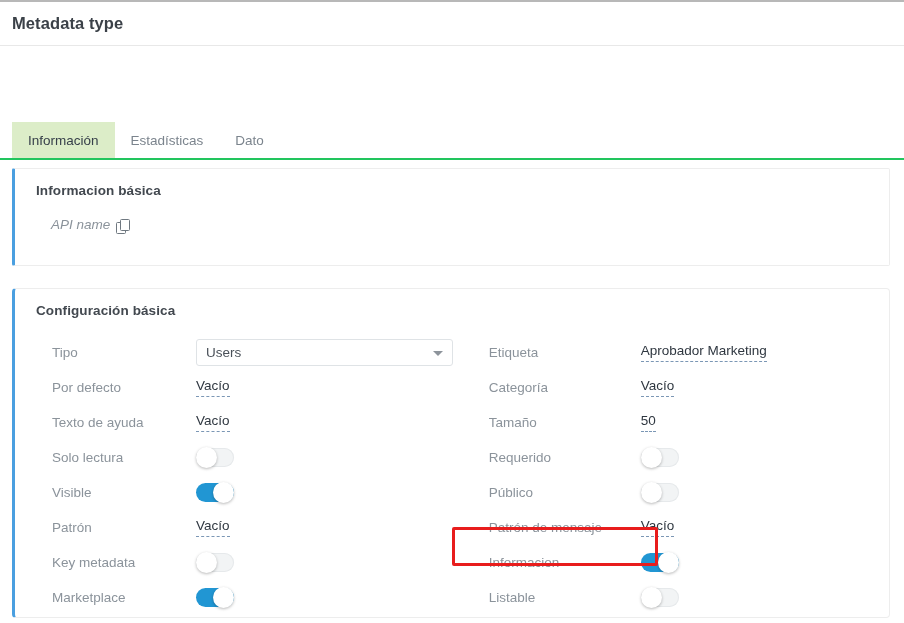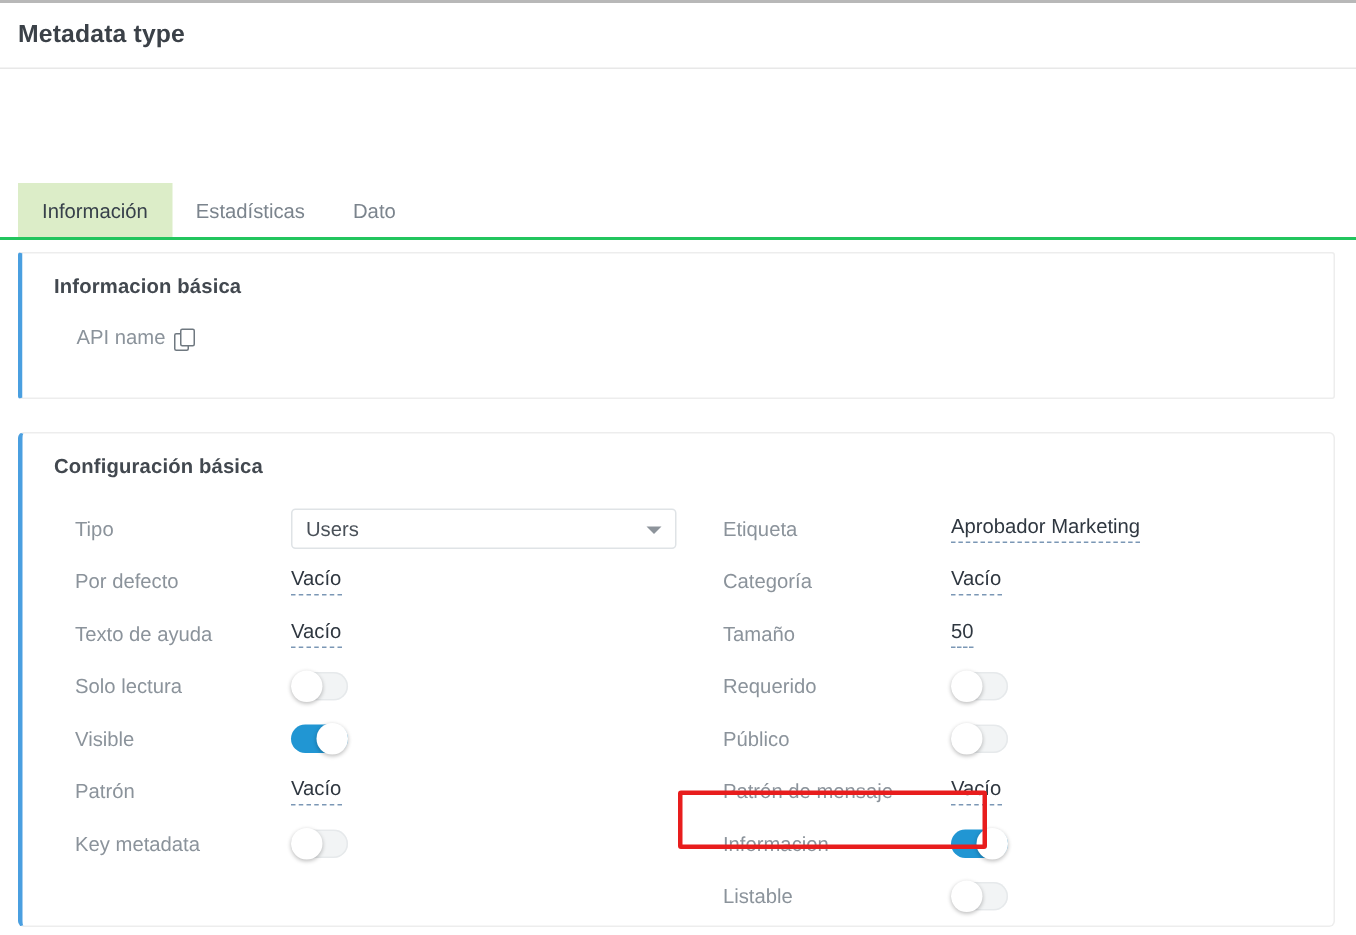--- a/index.html
+++ b/index.html
@@ -97,20 +97,21 @@
   }
 
   
   .api-row {
     display: flex;
     align-items: center;
     gap: 6px;
     padding: 19px 0 0 36px;
     font-size: 13.5px;
     color: #8b939b;
+    font-style: italic;
   }
   .copy-icon {
     width: 13px;
     height: 13px;
     position: relative;
     display: inline-block;
     flex: none;
     top: 1px;
   }
   .copy-icon::before {
@@ -135,21 +136,21 @@
   .config-body {
     position: absolute;
     top: 46px;
     left: 0;
     right: 0;
     display: flex;
   }
   .col {
     position: relative;
   }
-  .col-left  { width: 452px; padding-left: 35px; }
+  .col-left  { width: 452px; padding-left: 23px; margin-left: 14px; }
   .col-right { width: 426px; padding-left: 17px; }
 
   .f-row {
     display: flex;
     align-items: center;
     height: 35px;
   }
   .f-label {
     font-size: 13.5px;
     color: #8b939b;
@@ -302,20 +303,26 @@
         <span class="f-value">Vacío</span>
       </div>
 
       <div class="f-row">
         <span class="f-label">Key metadata</span>
         <div class="switch off">
             <span class="knob"></span>
           </div>
       </div>
 
+      <div class="f-row">
+        <span class="f-label">Marketplace</span>
+        <div class="switch on">
+            <span class="knob"></span>
+          </div>
+      </div>
 
     </div>
 
     <div class="col col-right">
 
       <div class="f-row">
         <span class="f-label">Etiqueta</span>
         <span class="f-value">Aprobador Marketing</span>
       </div>
 

